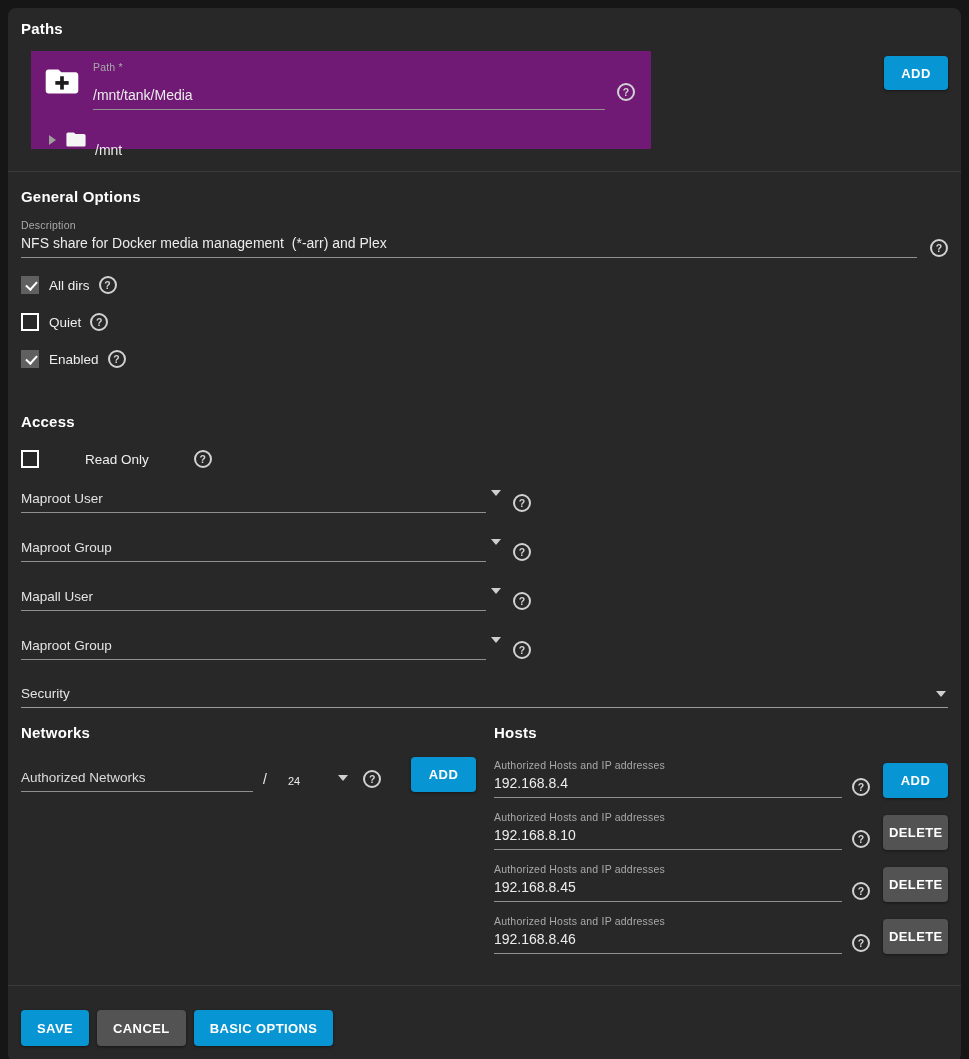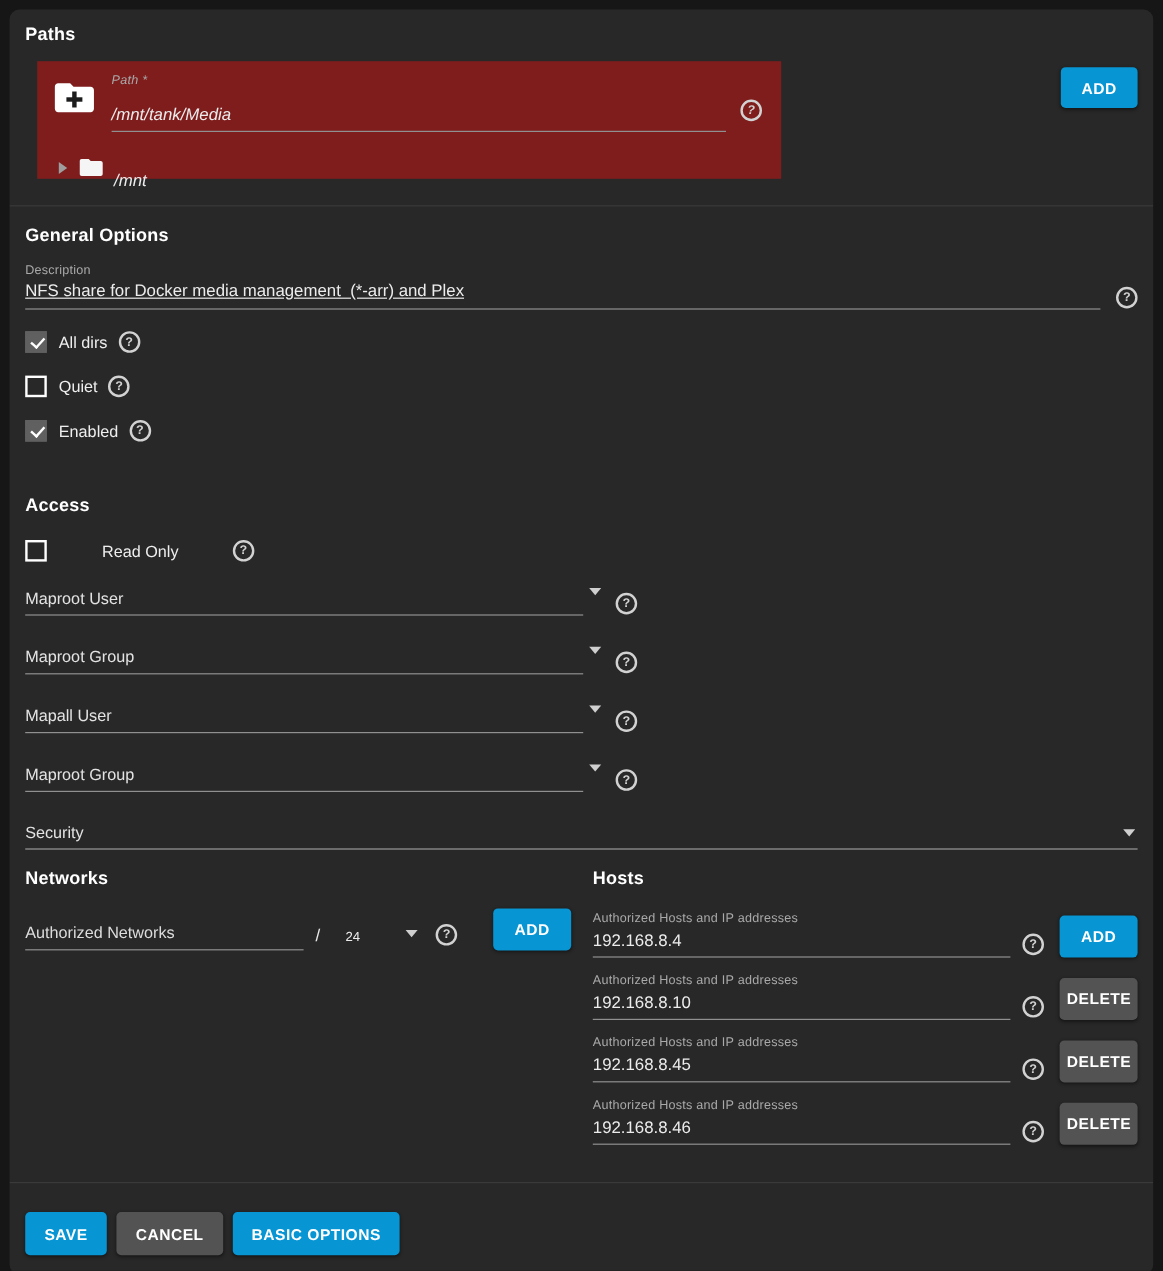--- a/index.html
+++ b/index.html
@@ -33,36 +33,36 @@
   .cbrow .help{margin-left:9px;}
   
   .caret{width:0;height:0;border-left:5px solid transparent;border-right:5px solid transparent;
          border-top:6px solid #cfcfcf;flex:0 0 auto;}
   
   .pad{padding-left:13px;padding-right:13px;}
   
   .sec-paths{padding-top:12px;padding-bottom:22px;}
   .paths-row{display:flex;align-items:flex-start;margin-top:14px;}
   .paths-panel{margin-left:10px;width:620px;height:98px;box-sizing:border-box;
-               background:#7f1d1d;padding:10px 16px 10px 14px;font-style:italic;}
+               background:#701a75;padding:10px 16px 10px 14px;}
   .pfrow{display:flex;align-items:flex-start;}
   .pfield{flex:1;margin-left:14px;}
   .pfield .val{margin-top:14px;padding-bottom:6px;}
   .pfrow .help{margin-left:12px;margin-top:22px;}
   .tree{display:flex;align-items:center;margin-top:11px;}
   .tree-caret{width:0;height:0;border-top:5px solid transparent;border-bottom:5px solid transparent;
               border-left:7px solid #9e9e9e;margin-left:4px;}
   .tree svg{margin-left:10px;}
   .tree .val{margin-left:9px;}
   .add-top{margin-left:auto;margin-top:5px;width:64px;height:34px;}
   
   .sec-gen{padding-top:16px;}
   .desc-lbl{margin-top:14px;}
   .desc-row{display:flex;align-items:flex-end;}
-  .desc-field{flex:1;margin-top:3px;padding-bottom:5px;text-decoration:underline;}
+  .desc-field{flex:1;margin-top:3px;padding-bottom:5px;}
   .desc-row .help{margin-left:13px;margin-bottom:1px;}
   .cb-list{margin-top:18px;}
   
   .sec-access{padding-top:26px;}
   .sec-access .cbrow{margin-top:20px;margin-bottom:0;}
   .selrow{display:flex;align-items:flex-end;margin-top:0;margin-bottom:26px;}
   .selrow:first-of-type{margin-top:22px;}
   .selfield{width:465px;font-size:13.5px;color:#e3e3e3;padding-bottom:6px;}
   .selrow .caret{margin-left:5px;margin-bottom:17px;}
   .selrow .help{margin-left:12px;margin-bottom:1px;}

